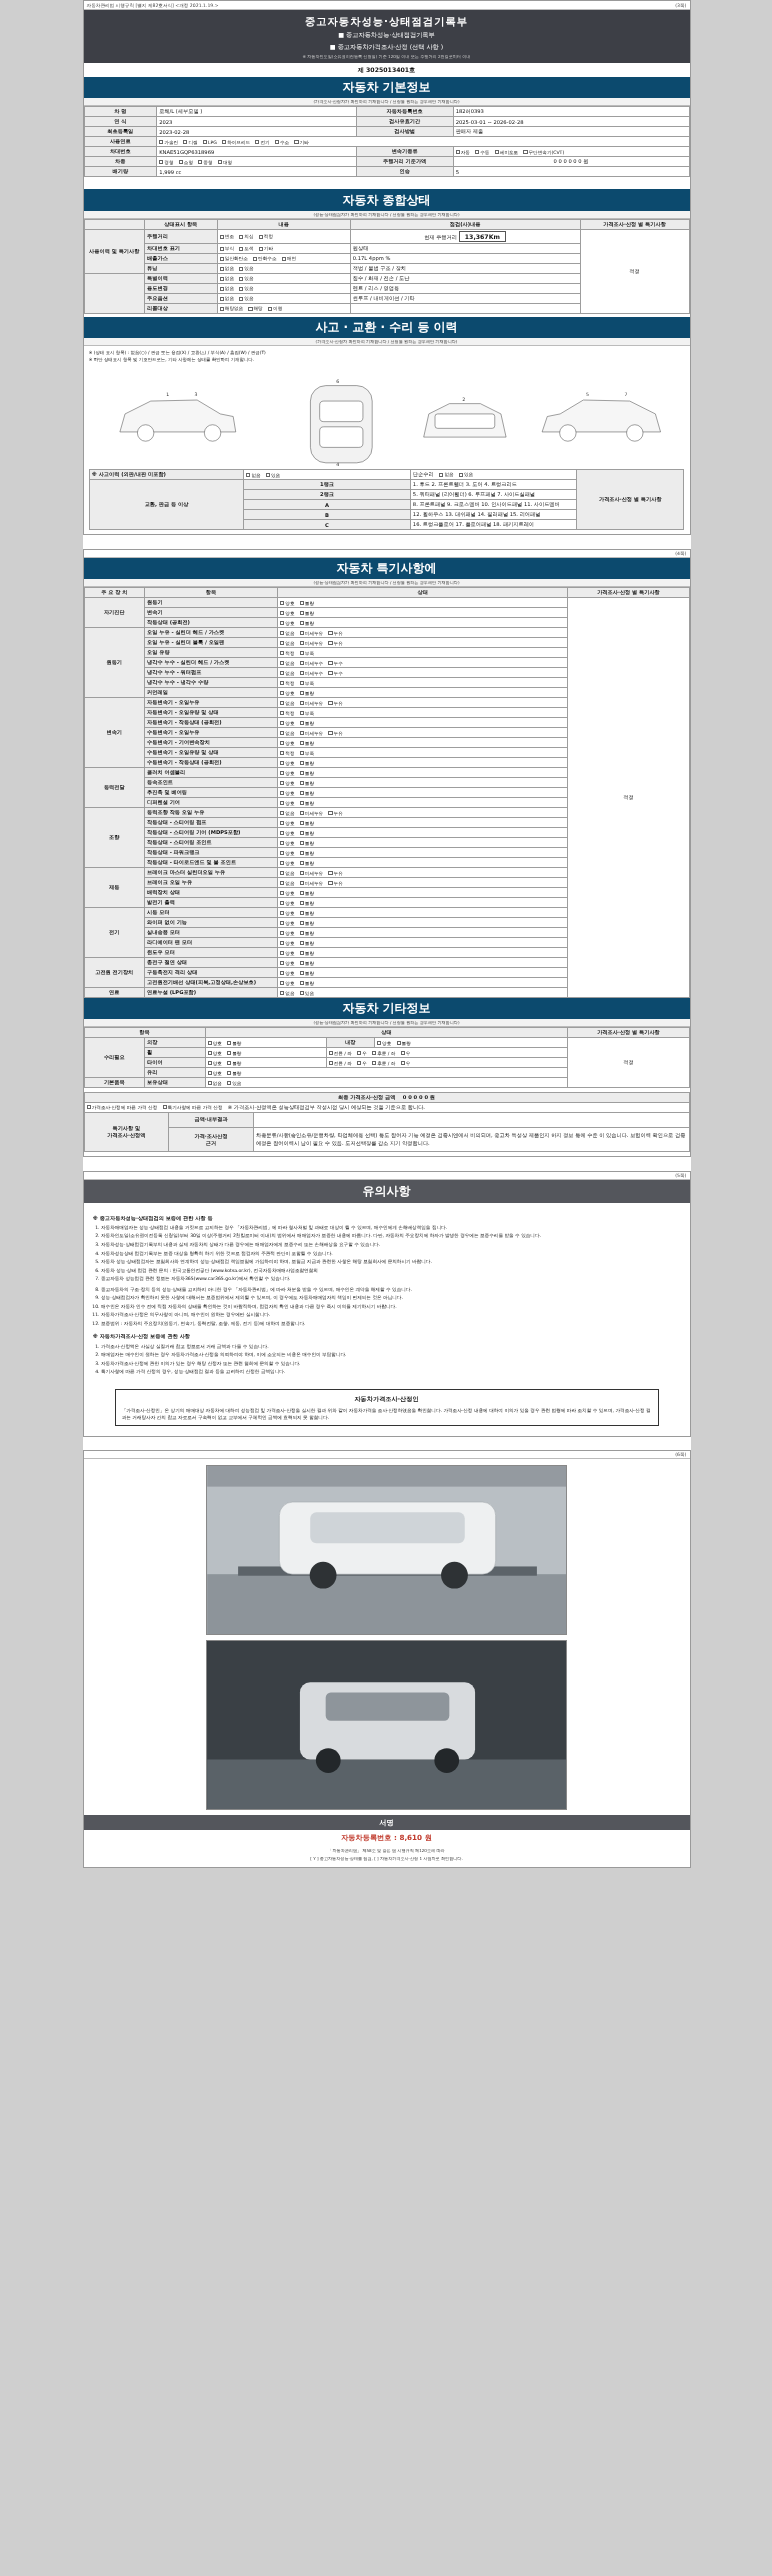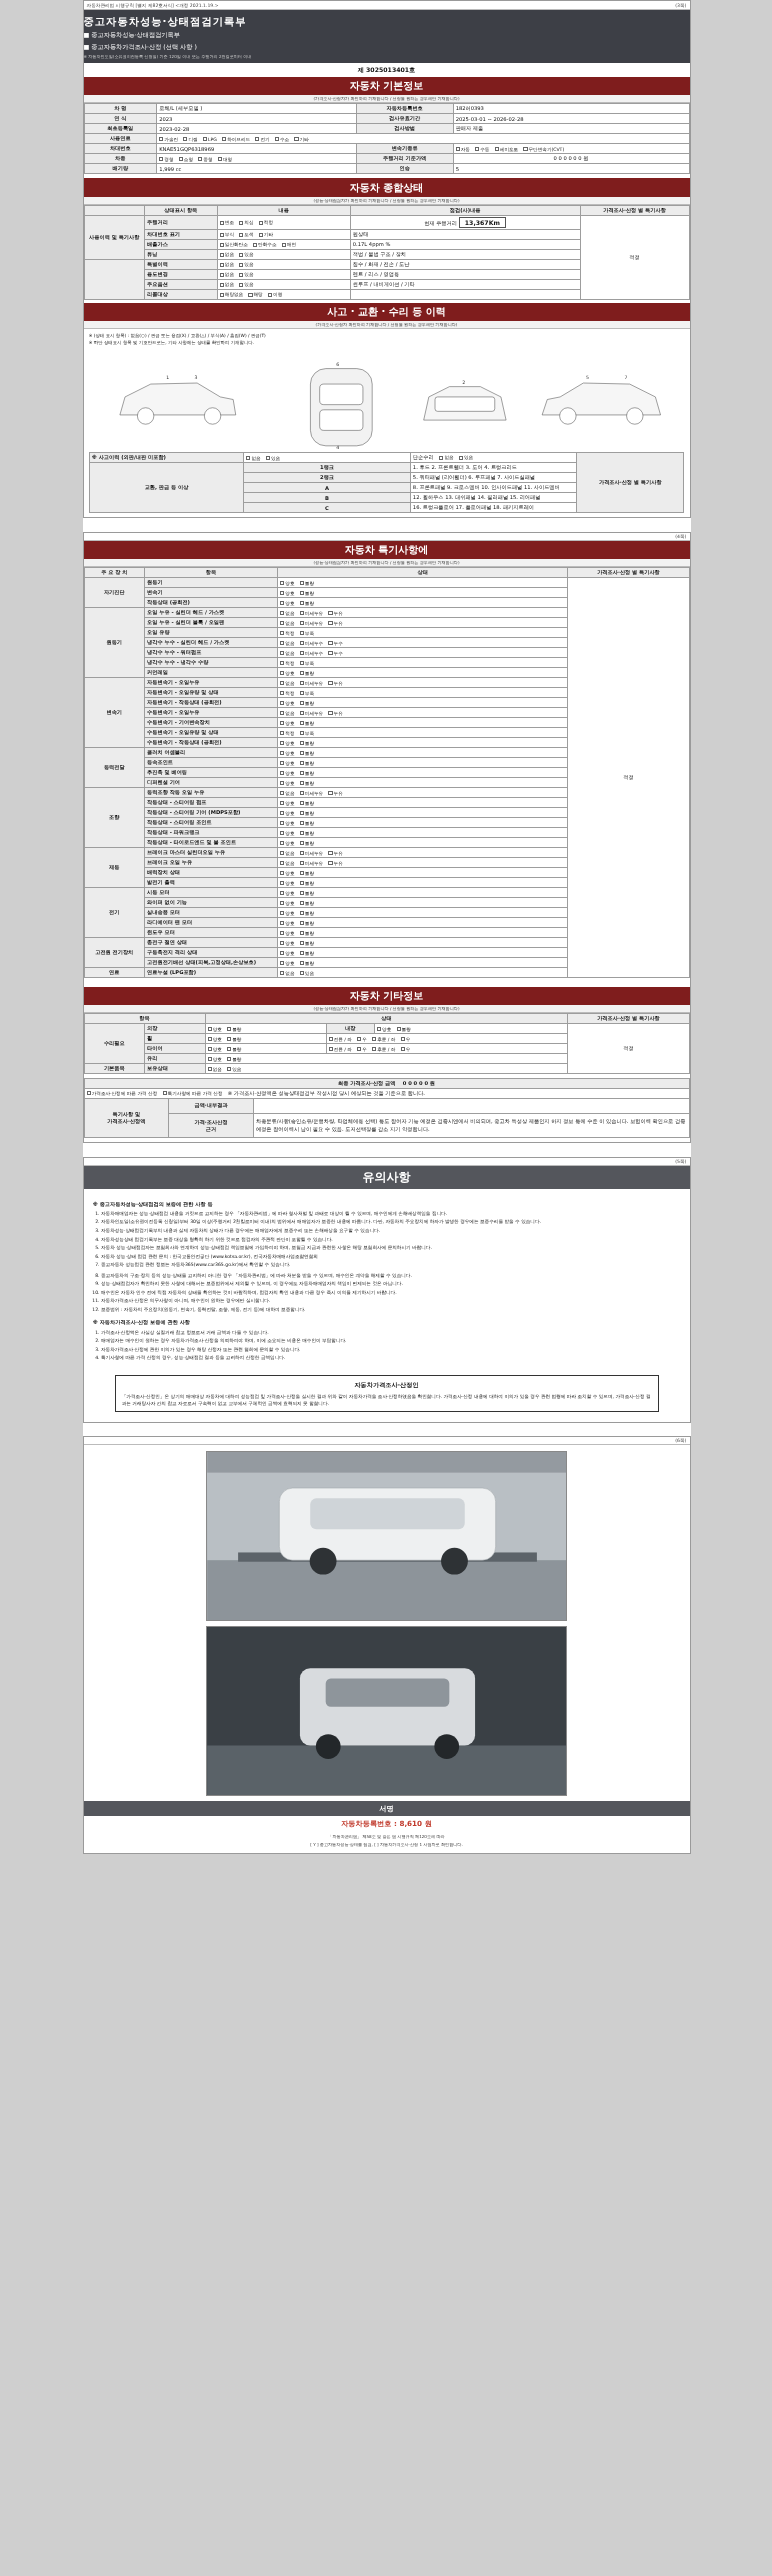--- a/index.html
+++ b/index.html
@@ -22,28 +22,28 @@
     margin:0 auto 13.4px auto;
     width:608px;
     padding:0 0 4.1px 0;
     position:relative;
   }
   .sheet-top-note {
     font-size:4.6px; color:#444; padding:1.5px 3.1px 1px 3.1px; border-bottom:0.5px solid #bbb;
     display:flex; justify-content:space-between;
   }
   .title-bar {
-    background:#3d3f46; color:#fff; text-align:left; padding:5.2px 0 4.1px 0;
+    background:#3d3f46; color:#fff; text-align:center; padding:5.2px 0 4.1px 0;
   }
   .title-bar .t1 { font-size:10.3px; font-weight:bold; letter-spacing:1px; }
   .title-bar .t2 { font-size:6.2px; margin-top:2.6px; }
   .title-bar .t3 { font-size:4.1px; margin-top:2.1px; color:#d2d2d2; }
   .docnum { text-align:center; font-weight:bold; font-size:6.2px; padding:3.1px 0 2.1px 0; }
   .band {
-    background:#7f1d1d; color:#fff; text-align:center; font-size:10px; font-weight:bold;
+    background:#0c4a6e; color:#fff; text-align:center; font-size:12px; font-weight:bold;
     padding:2.1px 0;
   }
   .band-sub {
     background:#f2f2f2; font-size:4.1px; text-align:center; padding:1px 0; color:#333;
     border-bottom:0.5px solid #bbb;
   }
   table.grid { border-collapse:collapse; width:100%; table-layout:fixed; }
   table.grid td, table.grid th {
     border:0.5px solid #9d9d9d; padding:1px 2.1px; font-size:5.2px; vertical-align:middle;
   }
@@ -167,21 +167,21 @@
       </tr>
       <tr class="row-h">
         <td class="lbl">배기량</td>
         <td class="val">1,999 cc</td>
         <td class="lbl">인승</td>
         <td class="val">5</td>
       </tr>
     </tbody>
       </table>
 
-    <div class="band" style="margin-top:4px">자동차 종합상태</div>
+    <div class="band" style="margin-top:12px">자동차 종합상태</div>
     <div class="band-sub">(성능·상태점검자가 확인하여 기재합니다 / 선정을 원하는 경우에만 기재합니다)</div>
 
     <table class="grid">
       <colgroup>
           <col style="width:10%">
           <col style="width:12%">
           <col style="width:22%">
           <col style="width:38%">
           <col style="width:18%">
         </colgroup>
@@ -691,21 +691,21 @@
         <td class="lbl">연료</td>
         <td class="lbl-l">연료누설 (LPG포함)</td>
         <td>
           <span class="cbw"><i class="cb"></i><span>없음</span></span>
           <span class="cbw"><i class="cb"></i><span>있음</span></span>
         </td>
       </tr>
     </tbody>
       </table>
 
-    <div class="band" style="margin-top:9px">자동차 기타정보</div>
+    <div class="band" style="margin-top:0">자동차 기타정보</div>
     <div class="band-sub">(성능·상태점검자가 확인하여 기재합니다 / 선정을 원하는 경우에만 기재합니다)</div>
 
     <table class="grid">
       <colgroup>
           <col style="width:10%">
           <col style="width:10%">
           <col style="width:20%">
           <col style="width:8%">
           <col style="width:32%">
           <col style="width:20%">

